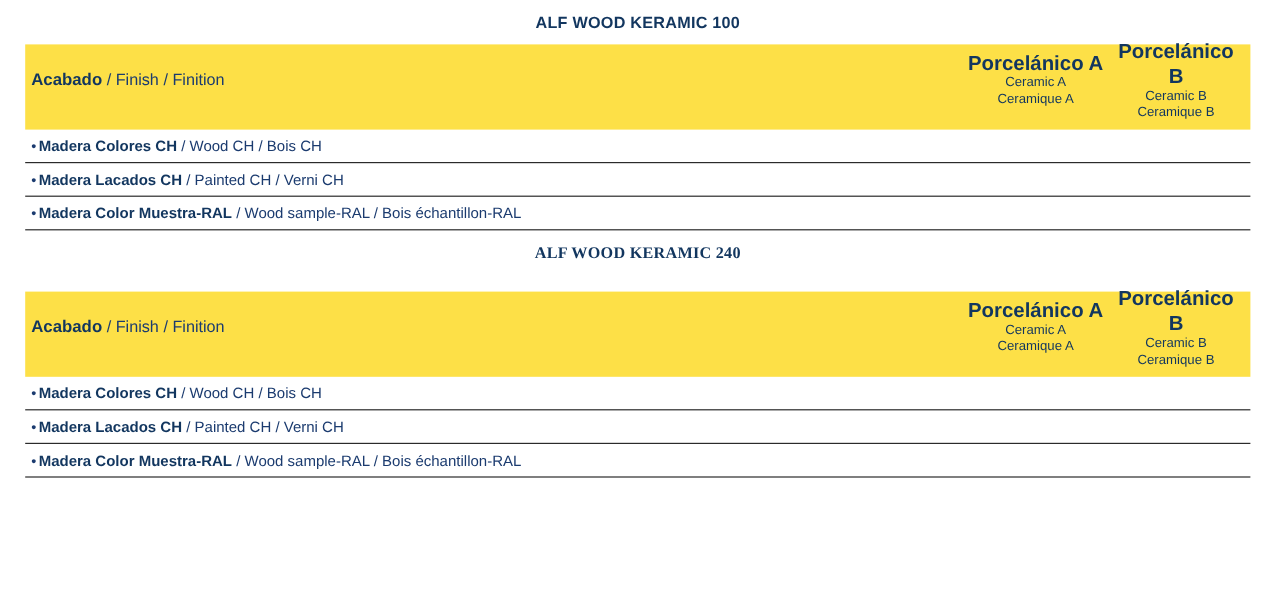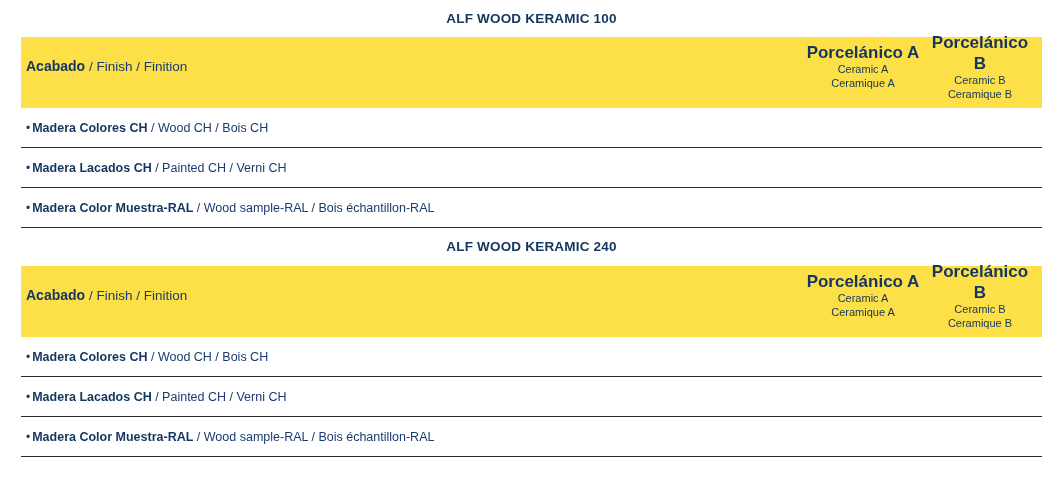--- a/index.html
+++ b/index.html
@@ -22,21 +22,21 @@
     padding: 0 21px;
   }
   .section-title {
     text-align: center;
     font-size: 13.5px;
     font-weight: bold;
     color: #12365f;
     letter-spacing: 0.2px;
   }
   .s1-title { padding-top: 11px; padding-bottom: 11px; }
-  .s2-title { padding-top: 11px; padding-bottom: 12px; }
+  .s2-title { padding-top: 11px; padding-bottom: 24px; font-family: Liberation Serif, serif; }
 
   .table {
     width: 1021px;
   }
   .header-row {
     background: #fde047;
     height: 71px;
     display: flex;
     align-items: center;
     box-sizing: border-box;
@@ -69,21 +69,21 @@
   }
   .hdr-col .sub {
     font-size: 11px;
     color: #12365f;
     display: block;
     font-weight: normal;
   }
   .hdr-col.second { width: 110px; margin-right: 1px; }
 
   .row {
-    height: 40px;
+    height: 28px;
     display: flex;
     align-items: center;
     border-bottom: 1px solid #2b2b2b;
     box-sizing: border-box;
     padding-left: 5px;
   }
   .row.first { border-top: none; }
   .row-label {
     font-size: 12.5px;
     color: #1b3b6f;

